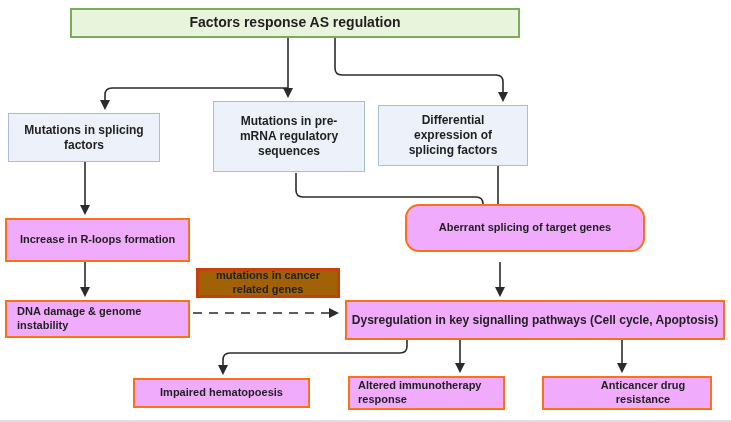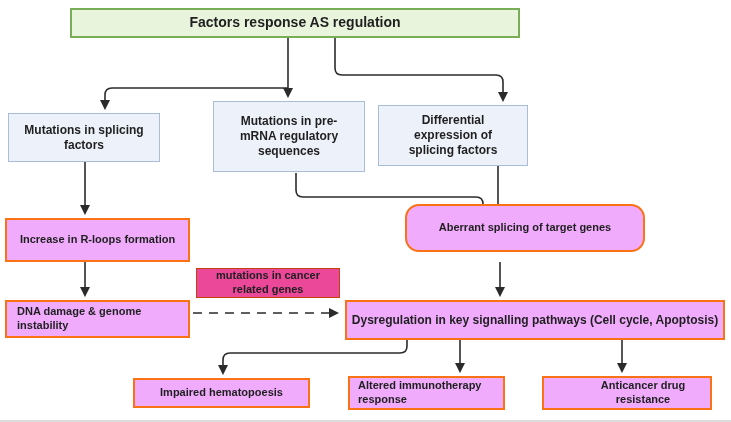--- a/index.html
+++ b/index.html
@@ -28,22 +28,22 @@
     background:#e9f4dc;
     border:2px solid #7aad58;
     font-size:14px;
   }
   .blue{
     background:#edf2fa;
     border:1.5px solid #a9bdd9;
     font-size:12px;
   }
   .label-box{
-    background:#ec4899;
-    border:1px solid #c2410c;
+    background:#a16207;
+    border:3px solid #c2410c;
     font-size:11px;
   }
   .left-align{justify-content:flex-start;text-align:left;}
   .sz11{font-size:11px;}
   .sz115{font-size:12px;}
   .bottom-hairline{
     position:absolute;left:0;bottom:0;width:731px;height:2px;
     background:#dcdcdc;
   }
   

